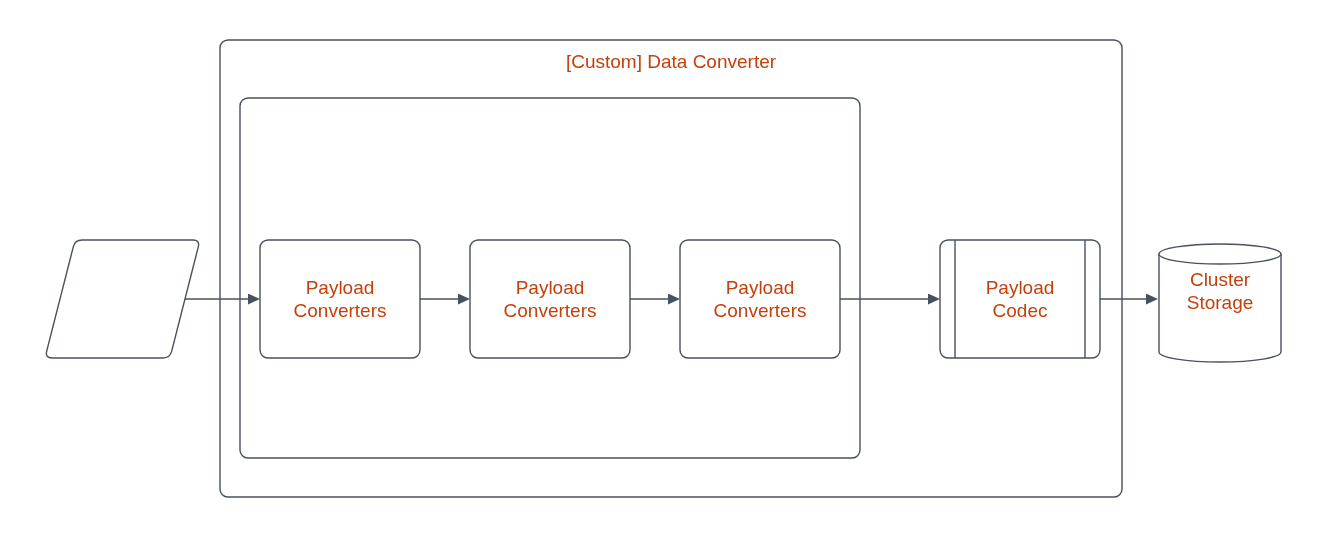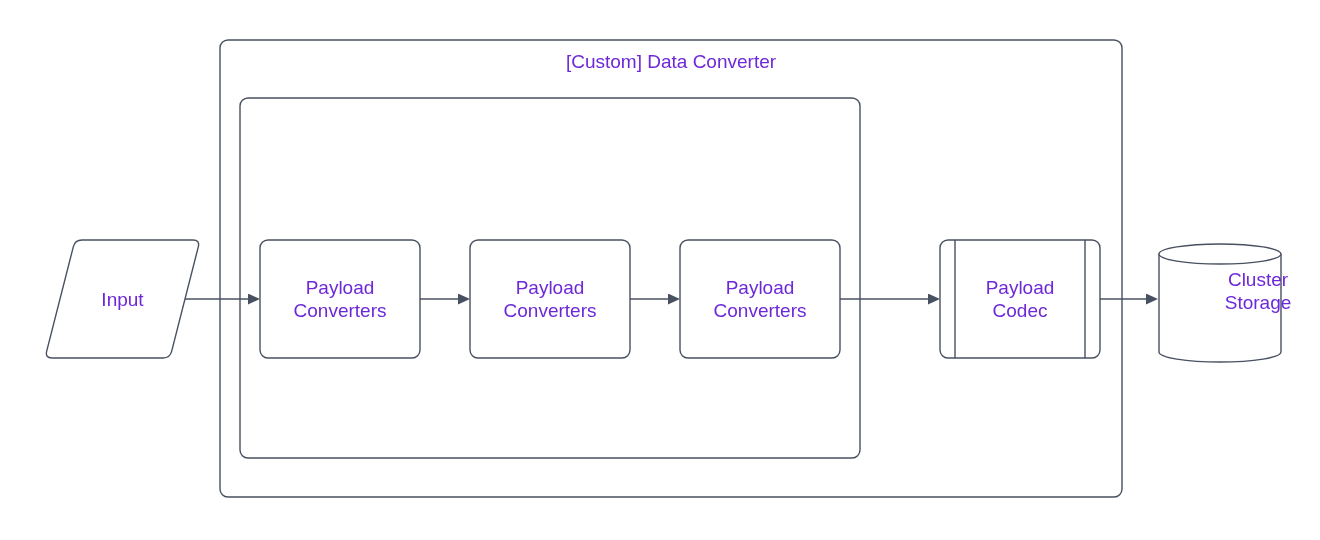--- a/index.html
+++ b/index.html
@@ -2,21 +2,21 @@
 <html><head>
 <meta charset="utf-8">
 <style>
   html, body { margin: 0; padding: 0; background: #ffffff; }
   .canvas {
     position: relative;
     width: 1320px;
     height: 540px;
     background: #ffffff;
     font-family: "Liberation Sans", sans-serif;
-    color: #6d28d9;
+    color: #c2410c;
     overflow: hidden;
   }
   svg.layer {
     position: absolute;
     left: 0; top: 0;
     width: 1320px; height: 540px;
   }
   .shape-stroke { stroke: #485160; stroke-width: 1.4; fill: #ffffff; }
   .edge-line   { stroke: #485160; stroke-width: 1.4; fill: none; }
   .title {
@@ -72,37 +72,34 @@
     <line x1="955" y1="240" x2="955" y2="358" class="edge-line"></line>
     <line x1="1085" y1="240" x2="1085" y2="358" class="edge-line"></line>
 
     <path d="M1159,254 L1159,352 A61,10 0 0 0 1281,352 L1281,254" class="shape-stroke"></path>
     <ellipse cx="1220" cy="254" rx="61" ry="10" class="shape-stroke"></ellipse>
   </svg>
 
   <div class="title" style="left:220px; top:51px; width:902px;">[Custom] Data Converter</div>
 
 
-  <div class="node-label" style="left:60px; top:240px; width:125px; height:118px;">
-    <span>Input</span>
-  </div>
 
   <div class="node-label" style="left:260px; top:240px; width:160px; height:118px;">
     <span class="wrap-130">Payload Converters</span>
   </div>
 
   <div class="node-label" style="left:470px; top:240px; width:160px; height:118px;">
     <span class="wrap-130">Payload Converters</span>
   </div>
 
   <div class="node-label" style="left:680px; top:240px; width:160px; height:118px;">
     <span class="wrap-130">Payload Converters</span>
   </div>
 
   <div class="node-label" style="left:955px; top:240px; width:130px; height:118px;">
     <span class="wrap-112">Payload Codec</span>
   </div>
 
-  <div class="node-label" style="left:1197px; top:246px; width:122px; height:90px;">
+  <div class="node-label" style="left:1159px; top:246px; width:122px; height:90px;">
     <span class="wrap-104">Cluster Storage</span>
   </div>
 
 </div>
 
 </body></html>

